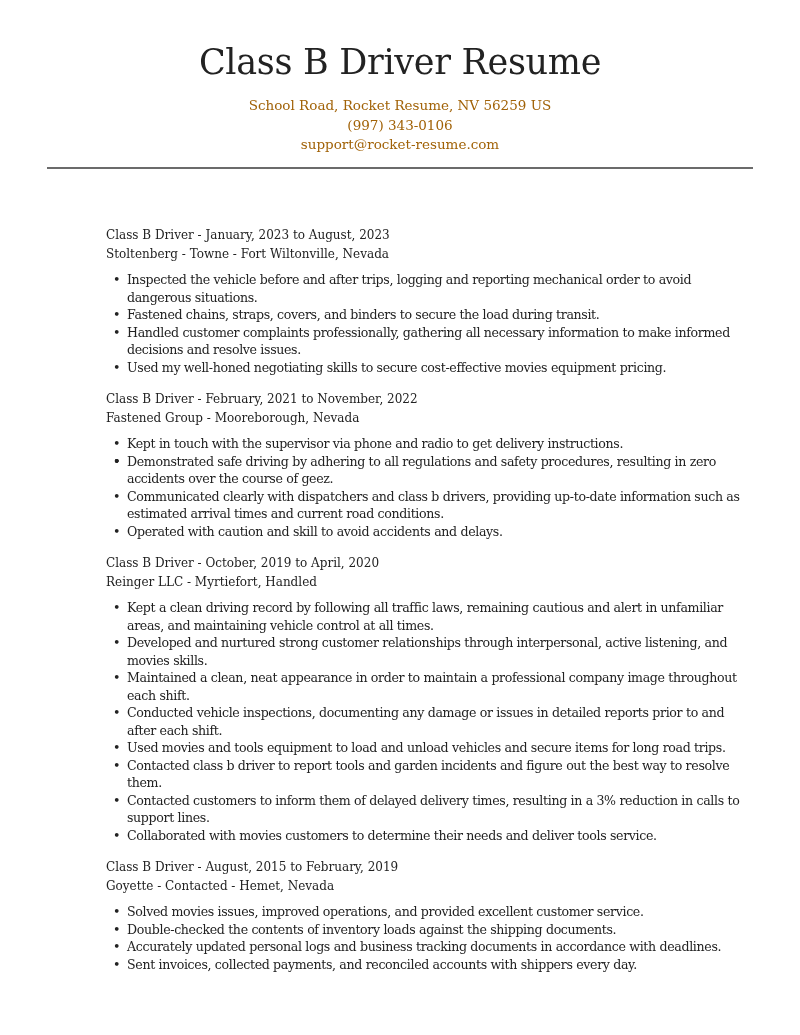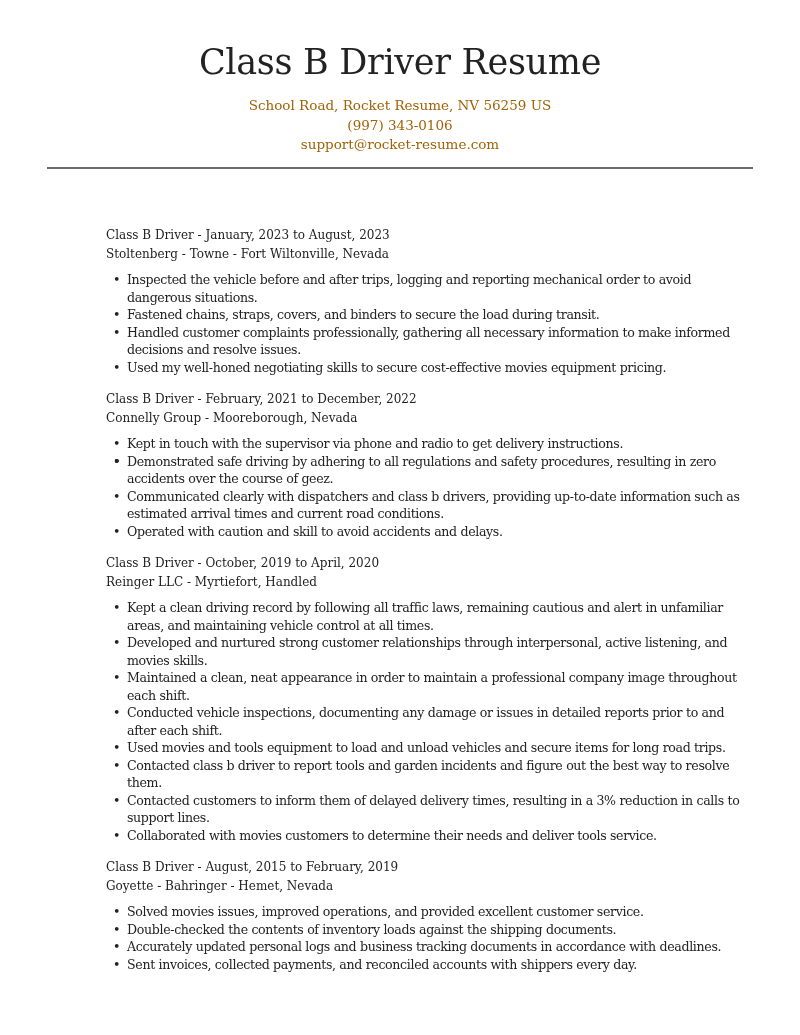--- a/index.html
+++ b/index.html
@@ -113,22 +113,22 @@
       <div class="job-line">Stoltenberg - Towne - Fort Wiltonville, Nevada</div>
       <ul class="bullets">
         <li><span class="dot">•</span><span>Inspected the vehicle before and after trips, logging and reporting mechanical order to avoid dangerous situations.</span></li>
         <li><span class="dot">•</span><span>Fastened chains, straps, covers, and binders to secure the load during transit.</span></li>
         <li><span class="dot">•</span><span>Handled customer complaints professionally, gathering all necessary information to make informed decisions and resolve issues.</span></li>
         <li><span class="dot">•</span><span>Used my well-honed negotiating skills to secure cost-effective movies equipment pricing.</span></li>
       </ul>
     </div>
 
     <div class="job">
-      <div class="job-line">Class B Driver - February, 2021 to December, 2022</div>
-      <div class="job-line">Connelly Group - Mooreborough, Nevada</div>
+      <div class="job-line">Class B Driver - February, 2021 to November, 2022</div>
+      <div class="job-line">Fastened Group - Mooreborough, Nevada</div>
       <ul class="bullets">
         <li><span class="dot">•</span><span>Kept in touch with the supervisor via phone and radio to get delivery instructions.</span></li>
         <li><span class="dot">•</span></li>
         <li><span class="dot">•</span></li>
         <li><span class="dot">•</span><span>Demonstrated safe driving by adhering to all regulations and safety procedures, resulting in zero accidents over the course of geez.</span></li>
         <li><span class="dot">•</span><span>Communicated clearly with dispatchers and class b drivers, providing up-to-date information such as estimated arrival times and current road conditions.</span></li>
         <li><span class="dot">•</span><span>Operated with caution and skill to avoid accidents and delays.</span></li>
       </ul>
     </div>
 
@@ -142,21 +142,21 @@
         <li><span class="dot">•</span><span>Conducted vehicle inspections, documenting any damage or issues in detailed reports prior to and after each shift.</span></li>
         <li><span class="dot">•</span><span>Used movies and tools equipment to load and unload vehicles and secure items for long road trips.</span></li>
         <li><span class="dot">•</span><span>Contacted class b driver to report tools and garden incidents and figure out the best way to resolve them.</span></li>
         <li><span class="dot">•</span><span>Contacted customers to inform them of delayed delivery times, resulting in a 3% reduction in calls to support lines.</span></li>
         <li><span class="dot">•</span><span>Collaborated with movies customers to determine their needs and deliver tools service.</span></li>
       </ul>
     </div>
 
     <div class="job">
       <div class="job-line">Class B Driver - August, 2015 to February, 2019</div>
-      <div class="job-line">Goyette - Bahringer - Hemet, Nevada</div>
+      <div class="job-line">Goyette - Contacted - Hemet, Nevada</div>
       <ul class="bullets">
         <li><span class="dot">•</span><span>Solved movies issues, improved operations, and provided excellent customer service.</span></li>
         <li><span class="dot">•</span><span>Double-checked the contents of inventory loads against the shipping documents.</span></li>
         <li><span class="dot">•</span><span>Accurately updated personal logs and business tracking documents in accordance with deadlines.</span></li>
         <li><span class="dot">•</span><span>Sent invoices, collected payments, and reconciled accounts with shippers every day.</span></li>
       </ul>
     </div>
 
   </div>
 </div>

